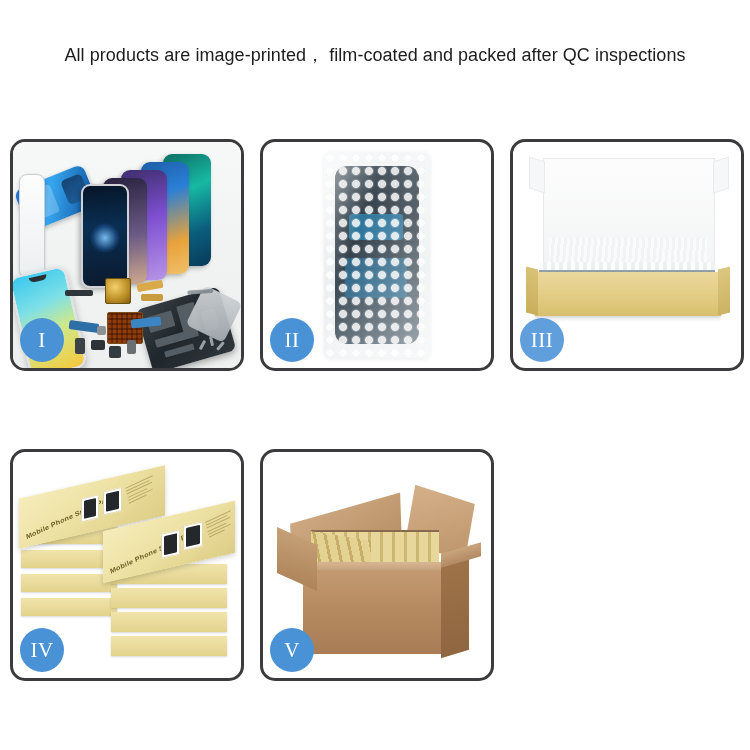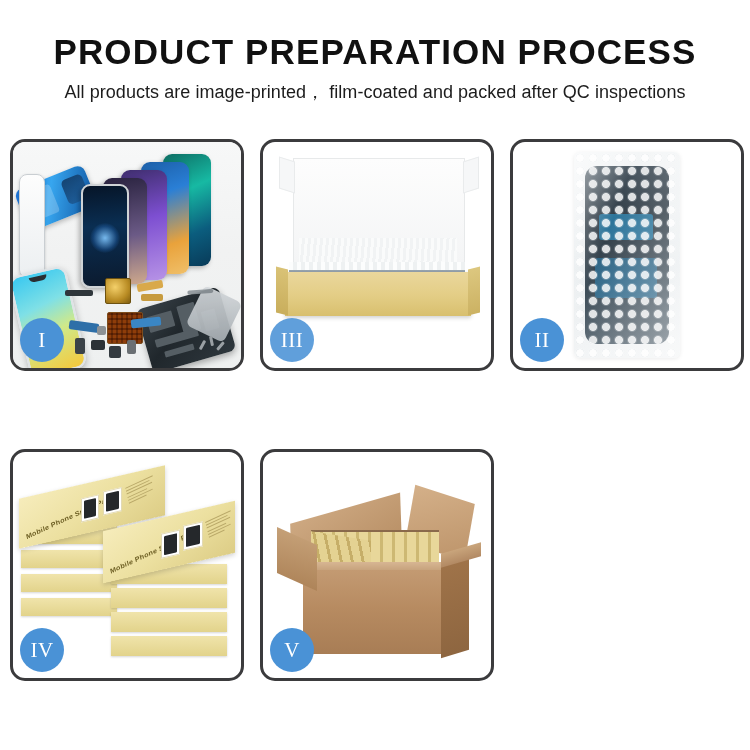--- a/index.html
+++ b/index.html
@@ -249,21 +249,20 @@
     transform:skewX(-24deg);}
   .c6-edge{position:absolute;left:124px;top:56px;width:3px;height:124px;
     background:rgba(120,88,58,.5);}
 </style>
 </head>
 <body>
 
 <div class="page">
 
   <div class="header">
-    <div class="title">PRODUCT PREPARATION PROCESS</div>
     <div class="subtitle">All products are image-printed， film-coated and packed after QC inspections</div>
   </div>
 
   <div class="grid">
 
     <div class="panel p1">
       <div class="stage">
         <div class="sheen"></div>
         <div class="phone ph-back"></div>
         <div class="glass"></div>
@@ -303,54 +302,54 @@
           <i class="sc1"></i>
             <i class="sc2"></i>
             <i class="sc3"></i>
         </div>
       </div>
       <div class="badge">
         <span>I</span>
       </div>
     </div>
 
+    <div class="panel p2">
+      <div class="stage">
+        <div class="wrapbag">
+          <div class="inner-screen"></div>
+          <div class="bubbles2"></div>
+          <div class="bubbles"></div>
+          <div class="bagsheen"></div>
+        </div>
+      </div>
+      <div class="badge">
+        <span>II</span>
+      </div>
+    </div>
+
     <div class="panel p3">
       <div class="stage">
         <div class="lidwall"></div>
         <div class="inliner"></div>
         <div class="foam"></div>
         <div class="contents">
           <i style="left:14px"></i>
             <i style="left:40px"></i>
             <i style="left:96px"></i>
             <i style="left:150px"></i>
           <div class="cbl"></div>
           <div class="cbl2"></div>
         </div>
         <div class="boxbody"></div>
       </div>
       <div class="badge soft">
         <span>III</span>
       </div>
     </div>
 
-    <div class="panel p2">
-      <div class="stage">
-        <div class="wrapbag">
-          <div class="inner-screen"></div>
-          <div class="bubbles2"></div>
-          <div class="bubbles"></div>
-          <div class="bagsheen"></div>
-        </div>
-      </div>
-      <div class="badge">
-        <span>II</span>
-      </div>
-    </div>
-
     <div class="panel p4">
       <div class="stage">
         <div class="stack">
 
           <div class="sbox" style="left:6px;top:66px;width:96px;height:18px;"></div>
           <div class="sbox" style="left:6px;top:90px;width:96px;height:18px;"></div>
           <div class="sbox" style="left:6px;top:114px;width:96px;height:18px;"></div>
           <div class="sbox" style="left:6px;top:138px;width:96px;height:18px;"></div>
 
           <div class="sbox" style="left:96px;top:104px;width:116px;height:20px;"></div>

